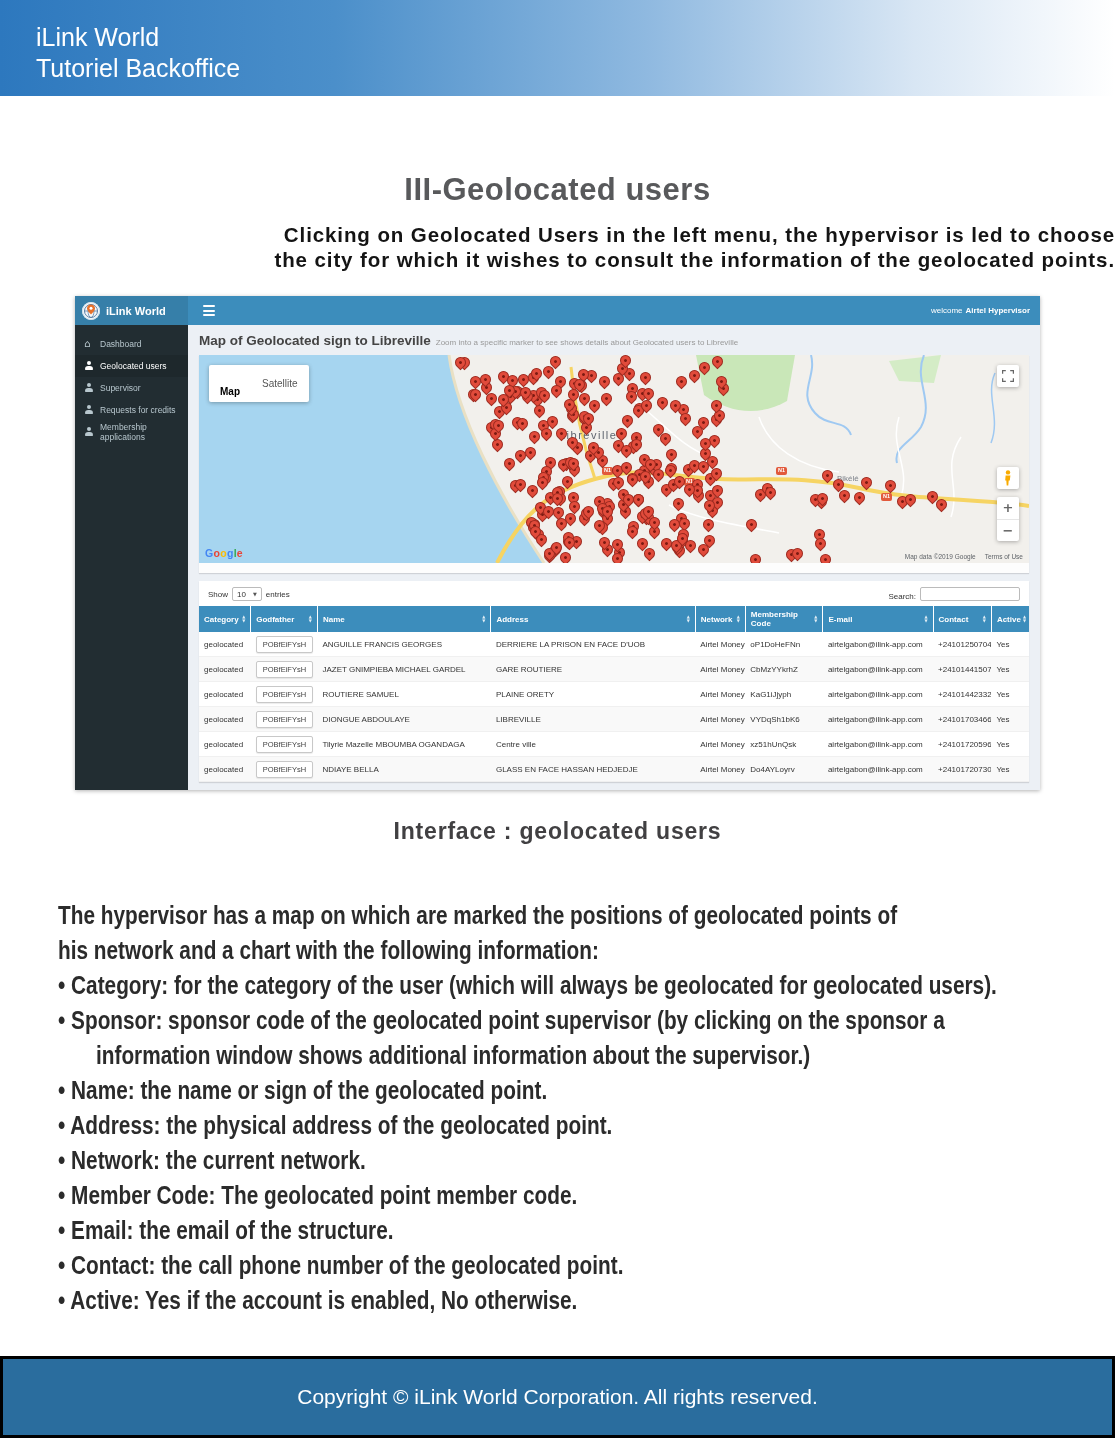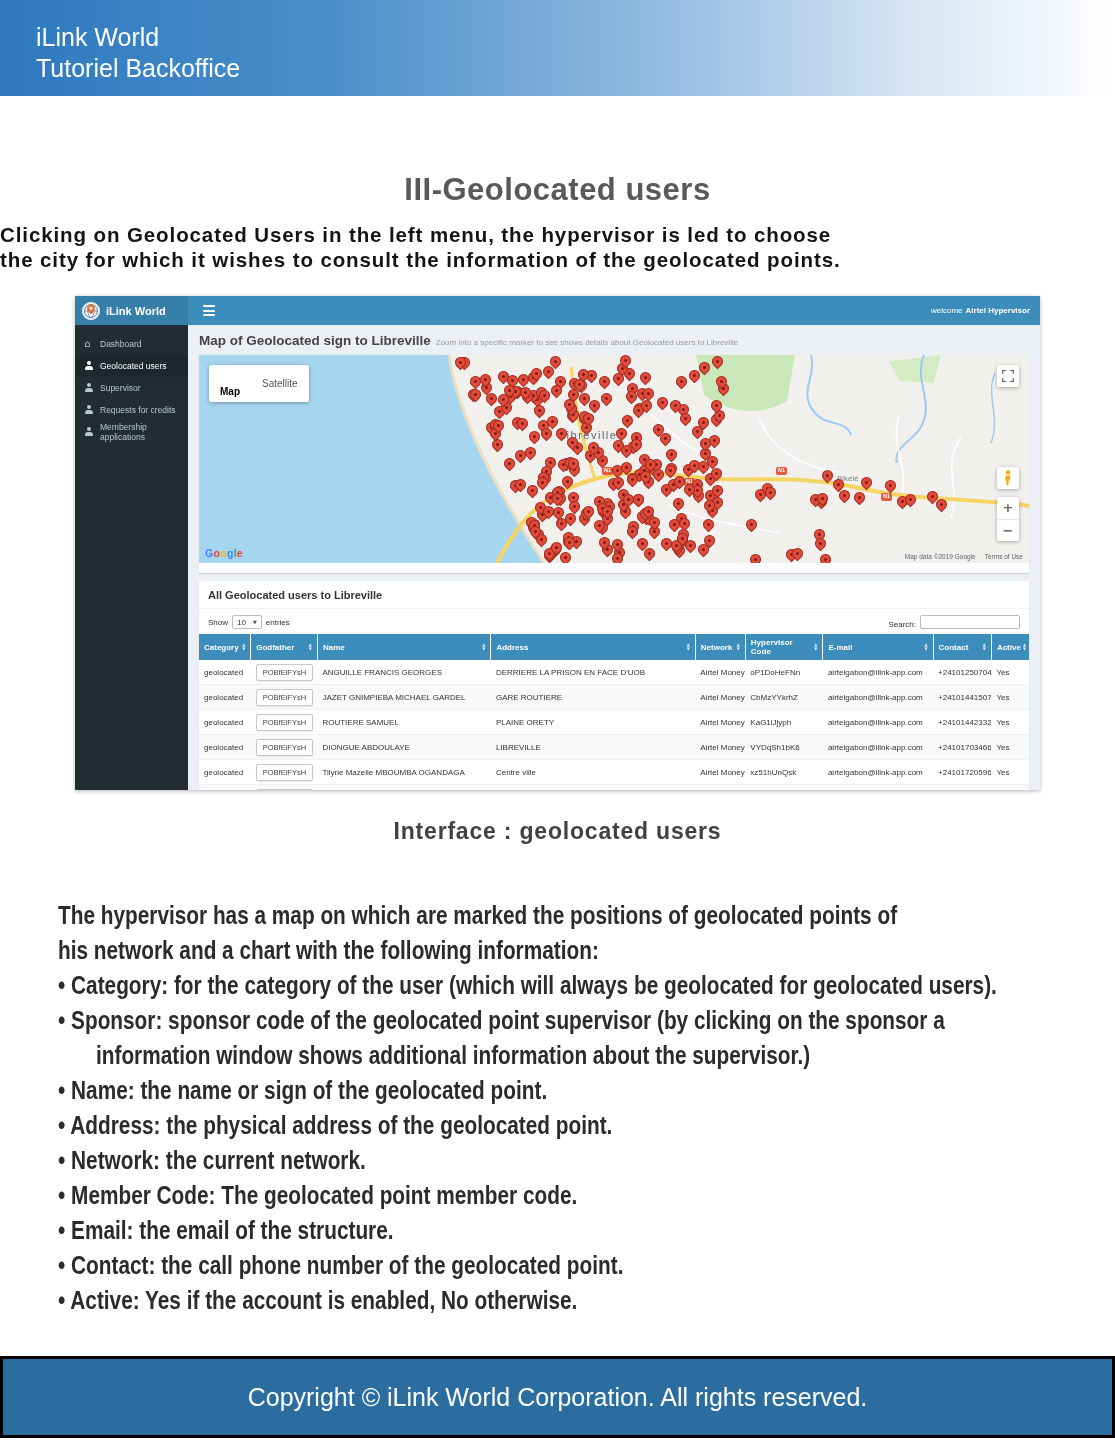--- a/index.html
+++ b/index.html
@@ -6,21 +6,21 @@
   .page{position:relative;width:1115px;height:1443px;background:#fff;overflow:hidden;
         font-family:"Liberation Sans",sans-serif;}
 
   
   .doc-header{position:absolute;left:0;top:0;width:1115px;height:96px;box-sizing:border-box;
     background:linear-gradient(90deg,#2d78be 0%,#4b8fca 30%,#8fb9e0 58%,#d8e6f4 82%,#ffffff 100%);
     color:#fff;padding:22px 0 0 36px;font-size:25px;line-height:31px;font-weight:normal;}
 
   .doc-title{position:absolute;top:172px;left:0;width:1115px;text-align:center;margin:0;
     font-size:31px;font-weight:bold;color:#58595b;letter-spacing:.5px;}
-  .doc-intro{position:absolute;top:222px;left:0;width:1115px;text-align:left;margin:0;
+  .doc-intro{position:absolute;top:222px;left:0;width:1115px;text-align:right;margin:0;
     font-size:20.5px;font-weight:bold;color:#141414;letter-spacing:.9px;line-height:25px;}
 
   
   .shot{position:absolute;left:75px;top:296px;width:965px;height:494px;overflow:hidden;
         box-shadow:0 1px 4px rgba(0,0,0,.3);background:#ecf0f5;}
   .topbar{height:29px;background:#3c8dbc;display:flex;align-items:center;}
   .brand{width:113px;height:29px;background:#367fa9;display:flex;align-items:center;gap:6px;
          padding-left:7px;box-sizing:border-box;color:#fff;font-size:11px;font-weight:bold;cursor:pointer;}
   .logo{width:18px;height:18px;border-radius:50%;background:#f4f8fb;position:relative;flex:0 0 auto;
         box-shadow:inset 0 0 0 1px #cfe0ec;}
@@ -106,21 +106,21 @@
       box-shadow:0 1px 1px rgba(0,0,0,.08);}
 
   
   .caption{position:absolute;top:818px;left:0;width:1115px;text-align:center;
            font-size:23px;font-weight:bold;color:#414042;letter-spacing:.8px;}
   .body-text{position:absolute;left:58px;top:898px;}
   .line{white-space:nowrap;font-weight:bold;font-size:26px;color:#2b2b2b;
         transform:scaleX(.8);transform-origin:0 50%;height:35px;line-height:35px;}
   .line.cont{margin-left:38px;}
   .doc-footer{position:absolute;left:0;top:1356px;width:1115px;height:82px;box-sizing:border-box;
-      background:#2a6d9e;border:3px solid #000;color:#fff;font-size:25px;
+      background:#2a6d9e;border:3px solid #000;color:#fff;font-size:21px;
       display:flex;align-items:center;justify-content:center;}
 </style>
 </head>
 <body>
 
 <div class="page">
 
   <header class="doc-header">
     <div>iLink World</div>
     <div>Tutoriel Backoffice</div>
@@ -491,21 +491,20 @@
             </div>
             <div class="glogo"><span class="g1">G</span><span class="g2">o</span><span class="g3">o</span><span class="g4">g</span><span class="g5">l</span><span class="g6">e</span></div>
             <div class="attrib">
               <span>Map data ©2019 Google</span>
               <span class="terms">Terms of Use</span>
             </div>
           </div>
         </div>
 
         <div class="table-card">
-          <div class="panel-title">All Geolocated users to Libreville</div>
           <div class="controls">
             <div class="lenbox">
               <span>Show</span>
               <span class="select">
                 <span>10</span>
                 <span class="caret">▼</span>
               </span>
               <span>entries</span>
             </div>
             <div class="searchbox">
@@ -552,21 +551,21 @@
                     </span>
                   </th>
                 <th>
                     <span class="th-in">
                       <span>Network</span>
                       <span class="sort"></span>
                     </span>
                   </th>
                 <th>
                     <span class="th-in">
-                      <span>Hypervisor Code</span>
+                      <span>Membership Code</span>
                       <span class="sort"></span>
                     </span>
                   </th>
                 <th>
                     <span class="th-in">
                       <span>E-mail</span>
                       <span class="sort"></span>
                     </span>
                   </th>
                 <th>

